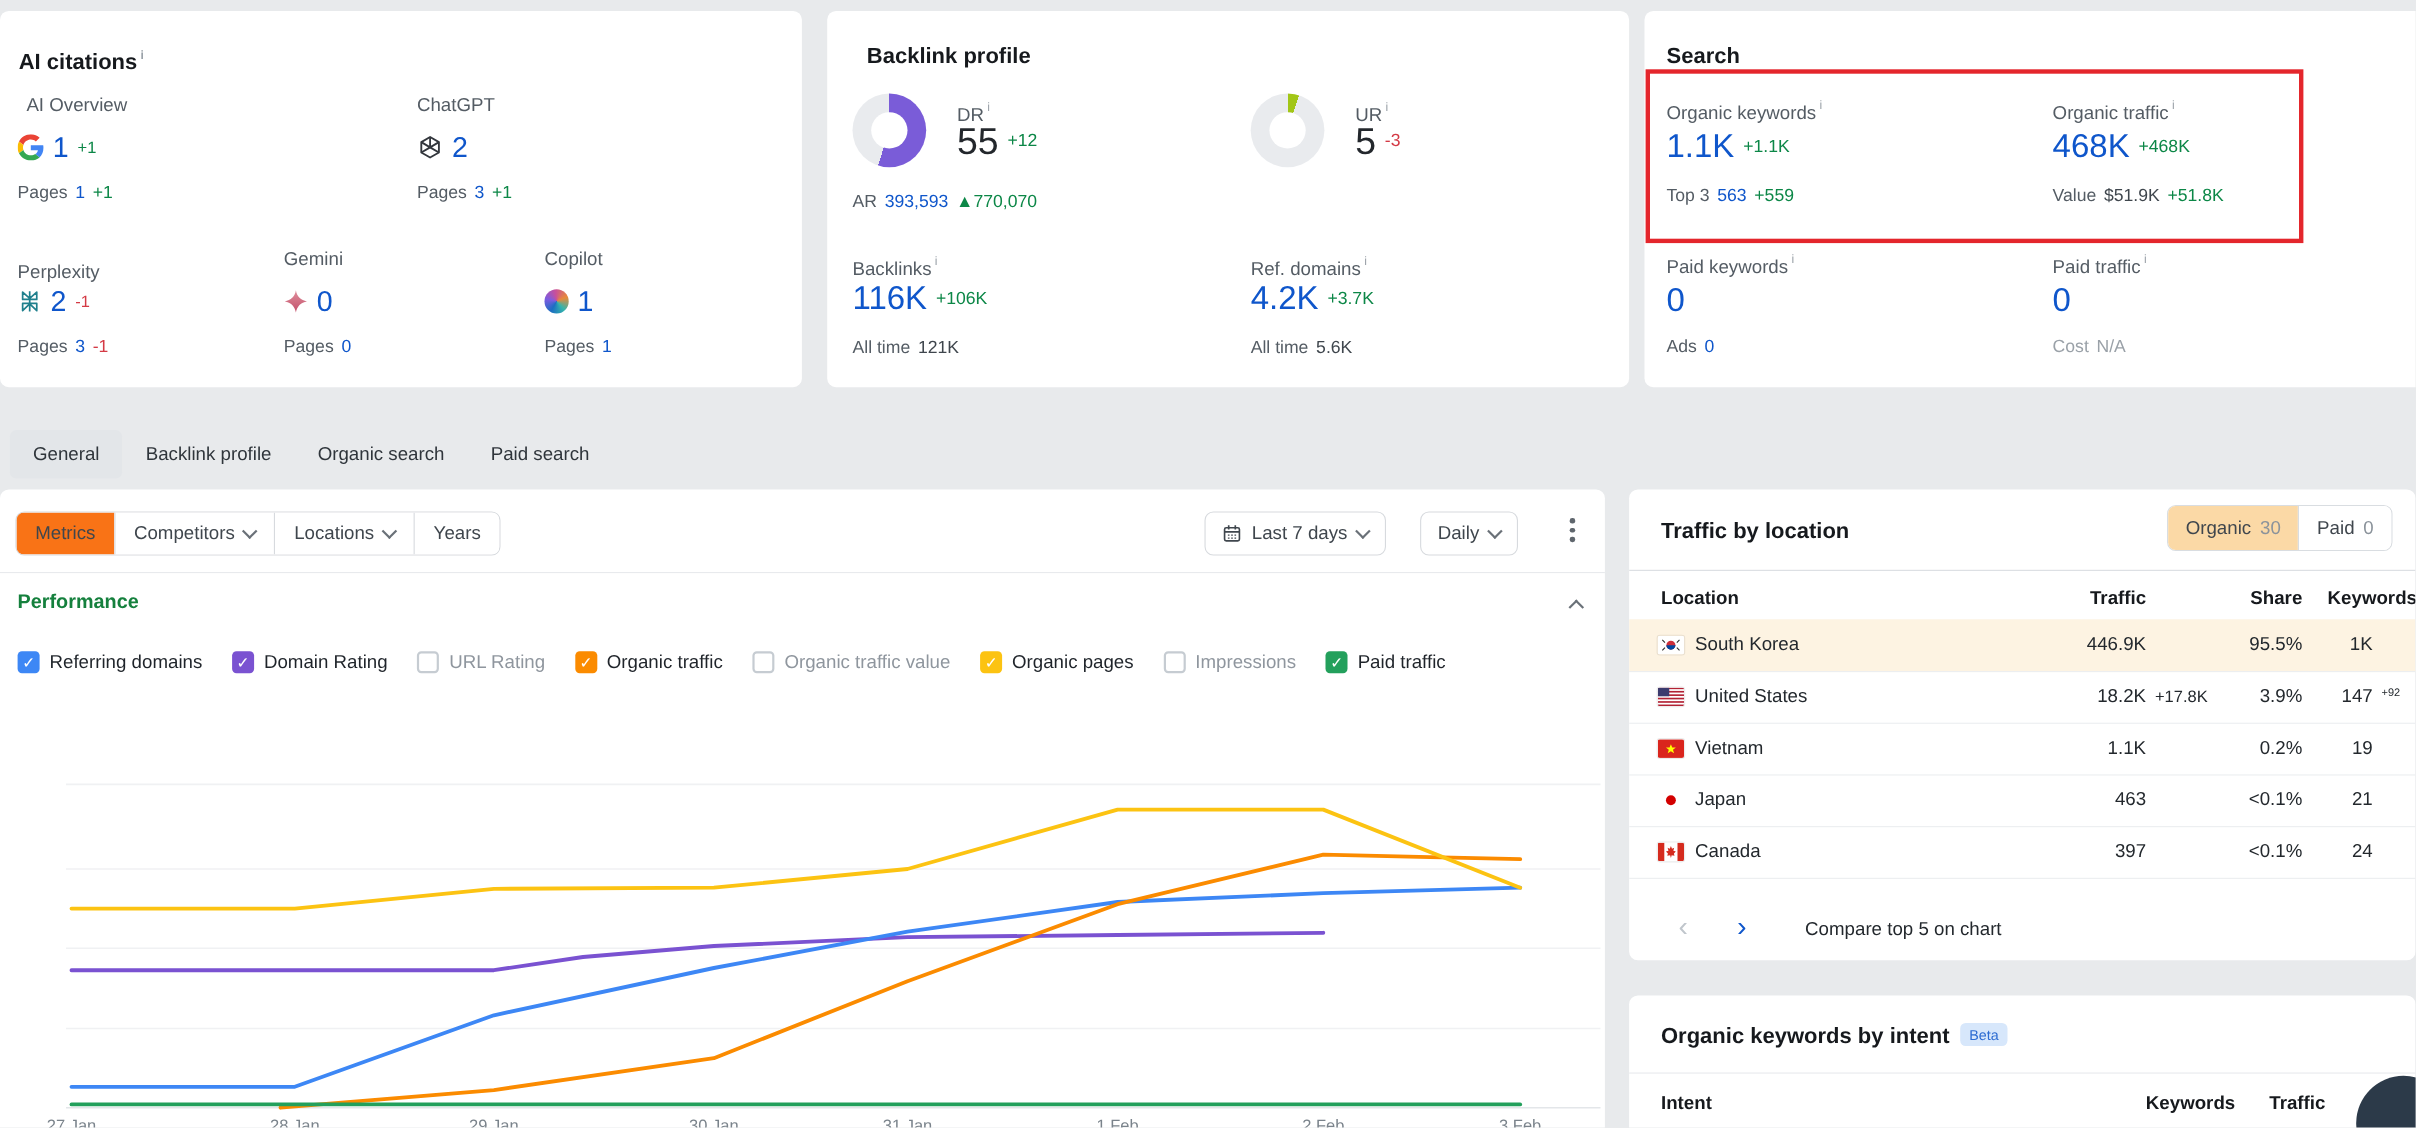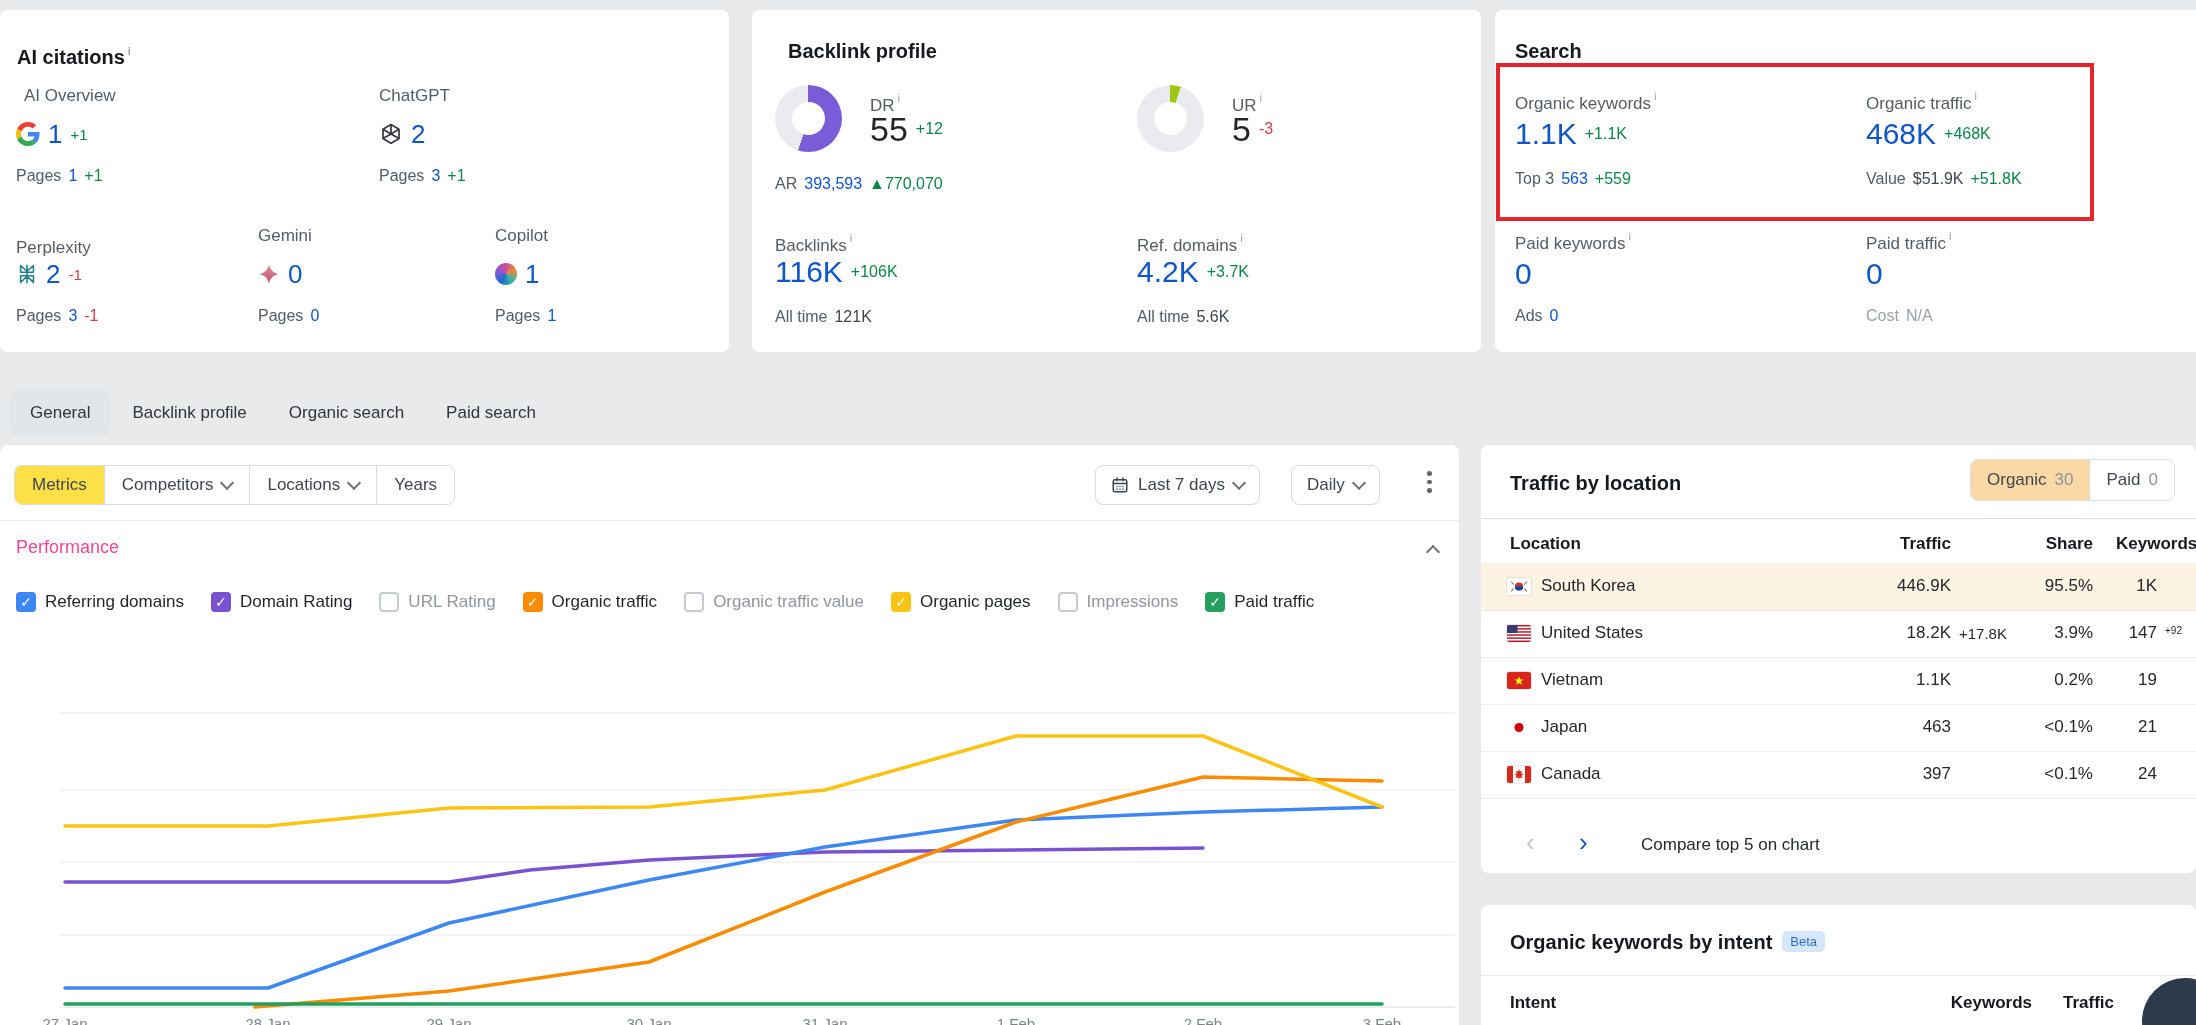--- a/index.html
+++ b/index.html
@@ -1,41 +1,41 @@
 <!DOCTYPE html>
 <html><head>
 <meta charset="utf-8">
 <style>
   html,body{margin:0;padding:0}
   body{width:2196px;height:1025px;overflow:hidden;position:relative;background:#e8eaec;
        font-family:"Liberation Sans","DejaVu Sans",sans-serif;color:#23272c;}
   .abs{position:absolute}
   .card{position:absolute;background:#fff;border-radius:8px}
   .t20{font-size:20px;font-weight:700;color:#16191d;line-height:24px}
-  .t18{font-size:18px;font-weight:400;color:#ec4899}
+  .t18{font-size:18px;font-weight:700;color:#15803d}
   .lbl{font-size:17px;color:#545c64;line-height:20px;white-space:nowrap}
   .sub{font-size:16px;color:#545c64;white-space:nowrap}
   .sub b{font-weight:400;color:#3f464d}
   .blue{color:#0f56cb}.green{color:#0c8747}.red{color:#d43a45}.lgray{color:#9aa1a8}
   .bigblue{font-size:30px;color:#0f56cb;font-weight:500;line-height:32px}
   .aival{font-size:26px;color:#0f56cb;font-weight:500;line-height:28px}
   .bigdark{font-size:34px;color:#23272c;font-weight:500;line-height:34px}
   .delta{font-size:15px;font-weight:400}
   .vrow{display:flex;align-items:center;gap:8px;white-space:nowrap}
   .srow{display:flex;align-items:flex-end;gap:7px;white-space:nowrap}
   .info{font-size:11px;color:#9aa1a8;vertical-align:9px;margin-left:3px}
   .donut{position:absolute;width:67px;height:67px;border-radius:50%}
   .donut::after{content:"";position:absolute;inset:17px;background:#fff;border-radius:50%}
   .tabs{position:absolute;left:9px;top:391px;display:flex;align-items:center;height:44px}
   .tab{padding:0 21px;height:44px;display:flex;align-items:center;font-size:17px;color:#2f353b;cursor:pointer;white-space:nowrap}
   .tab.active{background:#e3e6e9;border-radius:6px}
   .seg{display:flex;align-items:stretch;border:1px solid #d7dade;border-radius:8px;overflow:hidden;height:38px}
   .seg>div{display:flex;align-items:center;gap:9px;padding:0 17px;font-size:17px;color:#3f464d;background:#fff;border-left:1px solid #d7dade;white-space:nowrap}
   .seg>div:first-child{border-left:none}
-  .seg .hl{background:#fde047}
+  .seg .hl{background:#f97316}
   .btn{display:flex;align-items:center;gap:9px;height:38px;padding:0 15px;border:1px solid #d7dade;border-radius:8px;font-size:17px;color:#3f464d;background:#fff;white-space:nowrap}
   .chev{width:8px;height:8px;border-right:2px solid #6a7178;border-bottom:2px solid #6a7178;transform:rotate(45deg);margin-top:-4px;flex:0 0 auto}
   .chev.up{transform:rotate(-135deg);margin-top:4px}
   .cb{width:20px;height:20px;border-radius:4px;flex:0 0 auto;display:flex;align-items:center;justify-content:center;
       font-size:14px;font-weight:700;color:#fff;box-sizing:border-box}
   .cb.off{border:2px solid #c6ccd2;background:#fff}
   .cbitem{display:flex;align-items:center;gap:9px;font-size:17px;color:#1f242a;white-space:nowrap}
   .cbitem.off span.cl{color:#8f969e}
   .dots{display:flex;flex-direction:column;gap:4px;align-items:center}
   .dots i{width:4.5px;height:4.5px;border-radius:50%;background:#5f666d}

